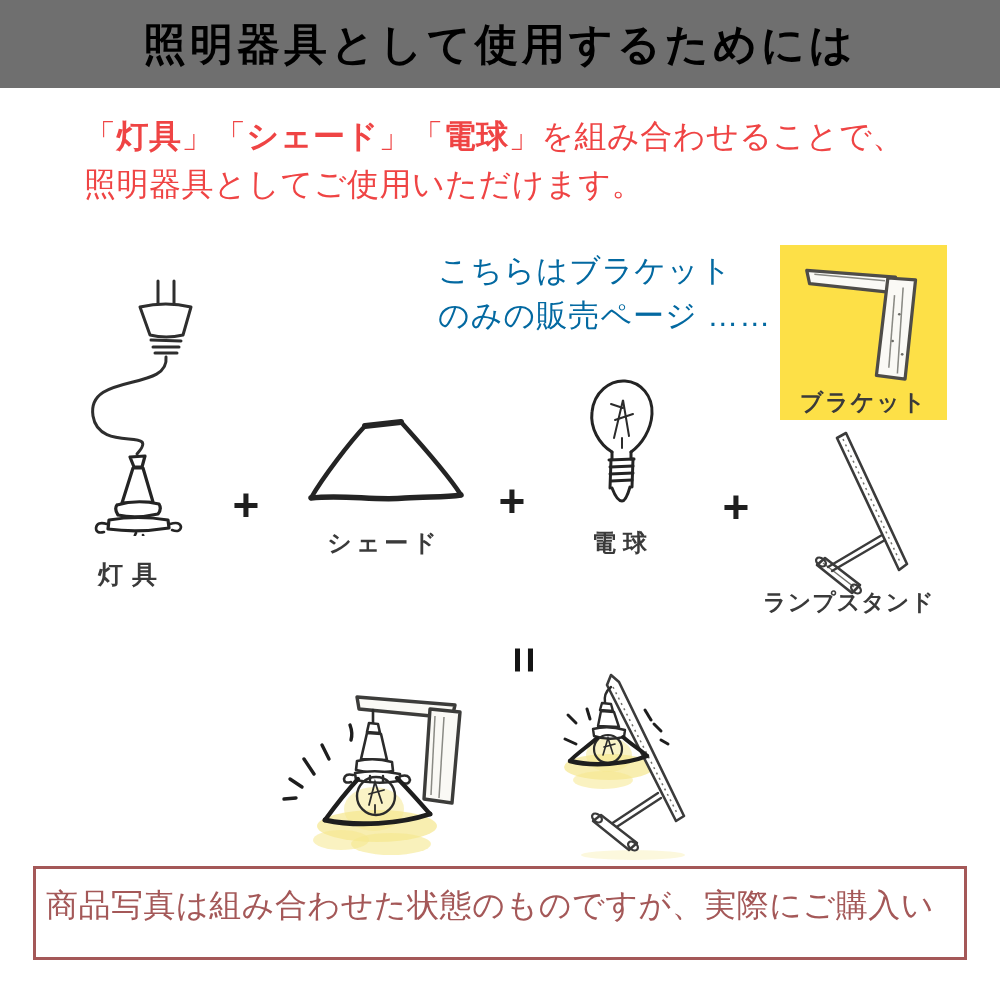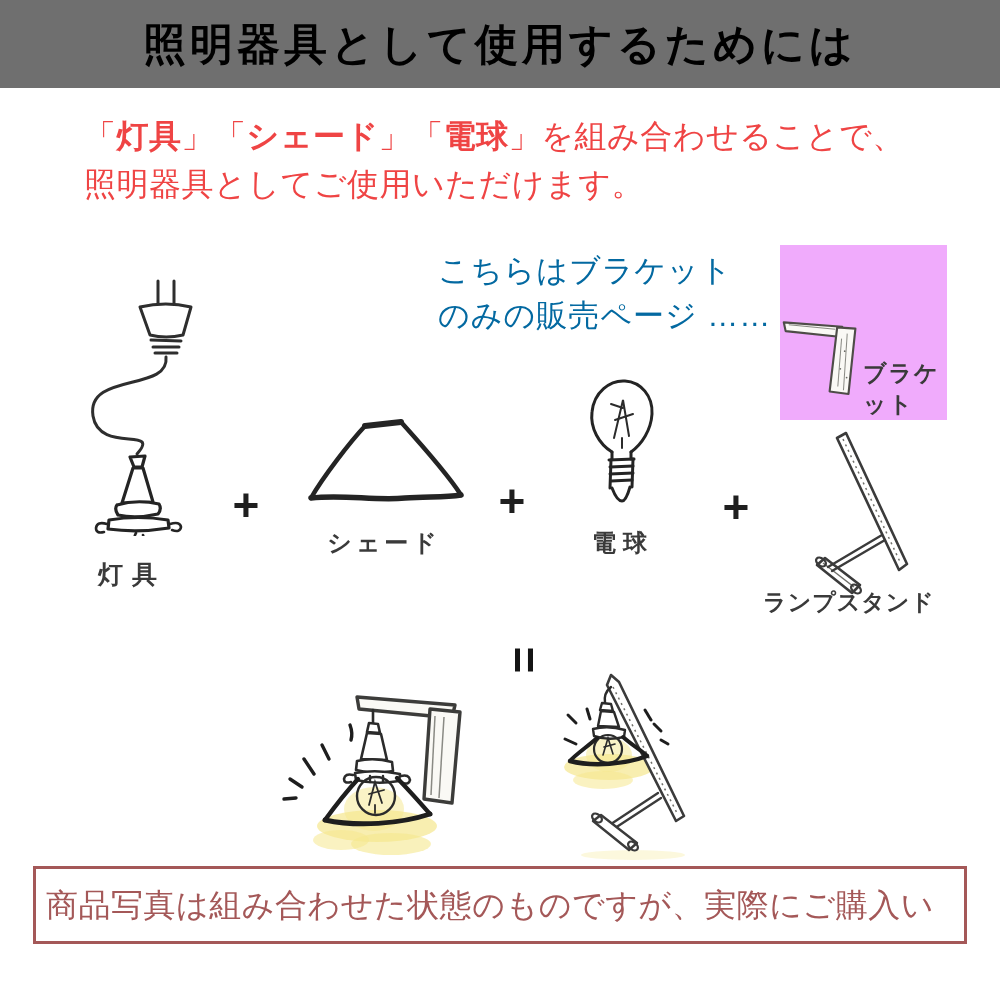--- a/index.html
+++ b/index.html
@@ -14,22 +14,22 @@
 
   
   .intro{left:84px;top:112px;width:860px;font-size:32px;line-height:48px;color:#ef4444;letter-spacing:0.5px;}
   .intro .b{font-weight:bold;}
 
   
   .promo{left:438px;top:248px;width:340px;font-size:31px;line-height:45px;font-weight:normal;
          color:#0369a1;letter-spacing:1px;}
 
   
-  .bracket-panel{left:780px;top:245px;width:167px;height:175px;background:#f0abfc;
-                 display:flex;align-items:flex-end;justify-content:flex-start;}
+  .bracket-panel{left:780px;top:245px;width:167px;height:175px;background:#fde047;
+                 display:flex;flex-direction:column;align-items:center;justify-content:flex-start;}
   .bracket-panel svg{margin-top:10px;}
   .bracket-panel .plabel{font-size:23px;font-weight:bold;letter-spacing:2px;color:#3a3a3a;margin-top:2px;}
 
   
   .ilabel{font-weight:bold;color:#3a3a3a;text-align:center;}
   .label-toukigu{left:72px;top:558px;width:120px;font-size:25px;letter-spacing:9px;}
   .label-shade{left:300px;top:527px;width:168px;font-size:24px;letter-spacing:4px;}
   .label-bulb{left:568px;top:527px;width:110px;font-size:24px;letter-spacing:7px;}
   .label-stand{left:749px;top:587px;width:200px;font-size:23px;letter-spacing:1px;}
 
@@ -37,21 +37,21 @@
   .plus{width:50px;height:50px;font-size:46px;font-weight:bold;color:#1f1f1f;
         display:flex;align-items:center;justify-content:center;}
   .plus1{left:221px;top:480px;}
   .plus2{left:487px;top:476px;}
   .plus3{left:711px;top:482px;}
   .equals{left:498px;top:634px;width:52px;height:52px;font-size:46px;font-weight:900;color:#141414;
           display:flex;align-items:center;justify-content:center;transform:rotate(90deg);}
 
   
   .notice{left:33px;top:866px;width:934px;box-sizing:border-box;border:3px solid #a45858;
-          padding:13px 8px 13px 10px;font-size:32px;line-height:46px;color:#a45858;letter-spacing:0.5px;}
+          padding:13px 8px 29px 10px;font-size:32px;line-height:46px;color:#a45858;letter-spacing:0.5px;}
 
   svg{display:block;}
 </style>
 </head>
 <body>
 
 <div class="page">
 
   <div class="abs header">
     <h1>照明器具として使用するためには</h1>

